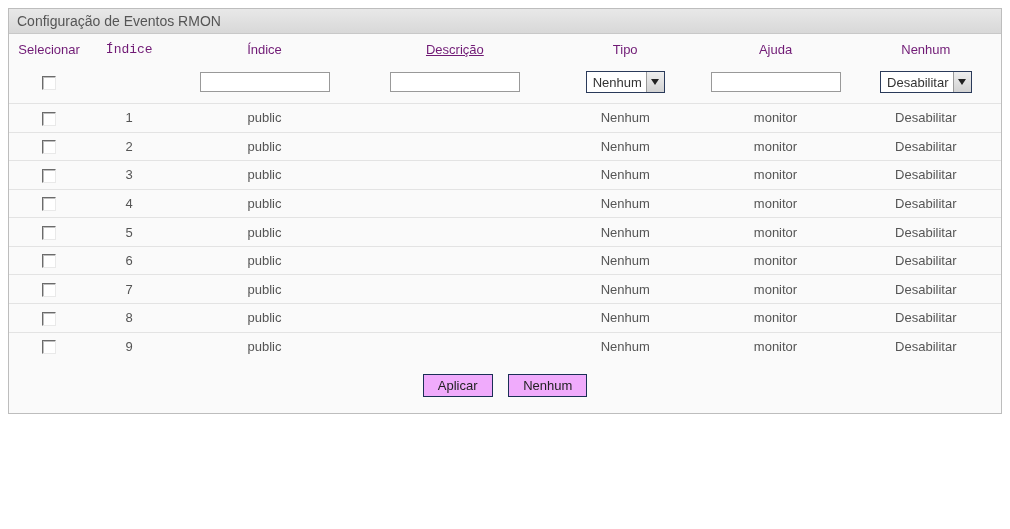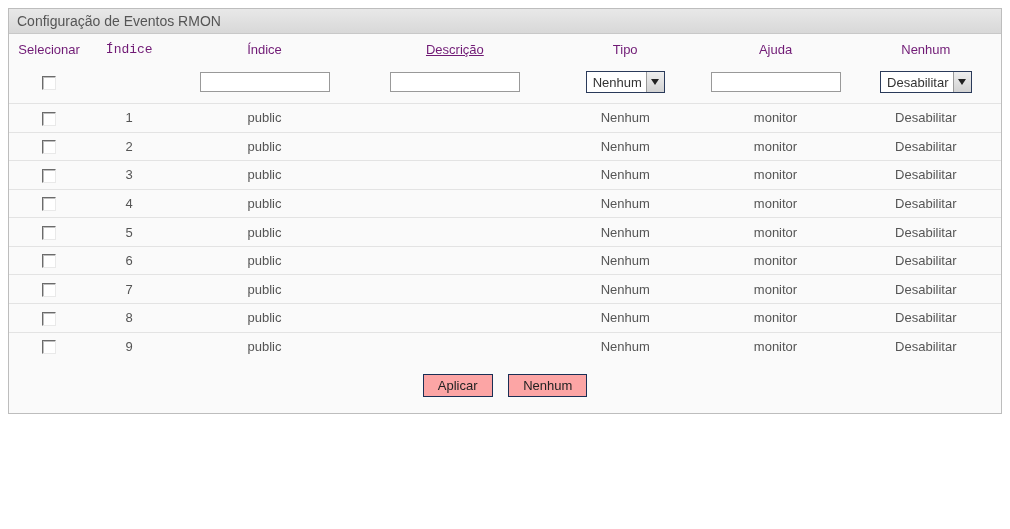--- a/index.html
+++ b/index.html
@@ -103,21 +103,21 @@
 
   .btn-row {
     text-align: center;
     padding: 14px 0 16px 0;
   }
   .btn {
     display: inline-block;
     min-width: 70px;
     padding: 3px 14px;
     border: 1px solid #1a2f55;
-    background: #fca5a5;
+    background: #f0abfc;
     color: #222;
     font-family: inherit;
     font-size: 13px;
     cursor: pointer;
     margin: 0 6px;
   }
 
   .idx-link { color: #555; }
 </style>
 </head>

